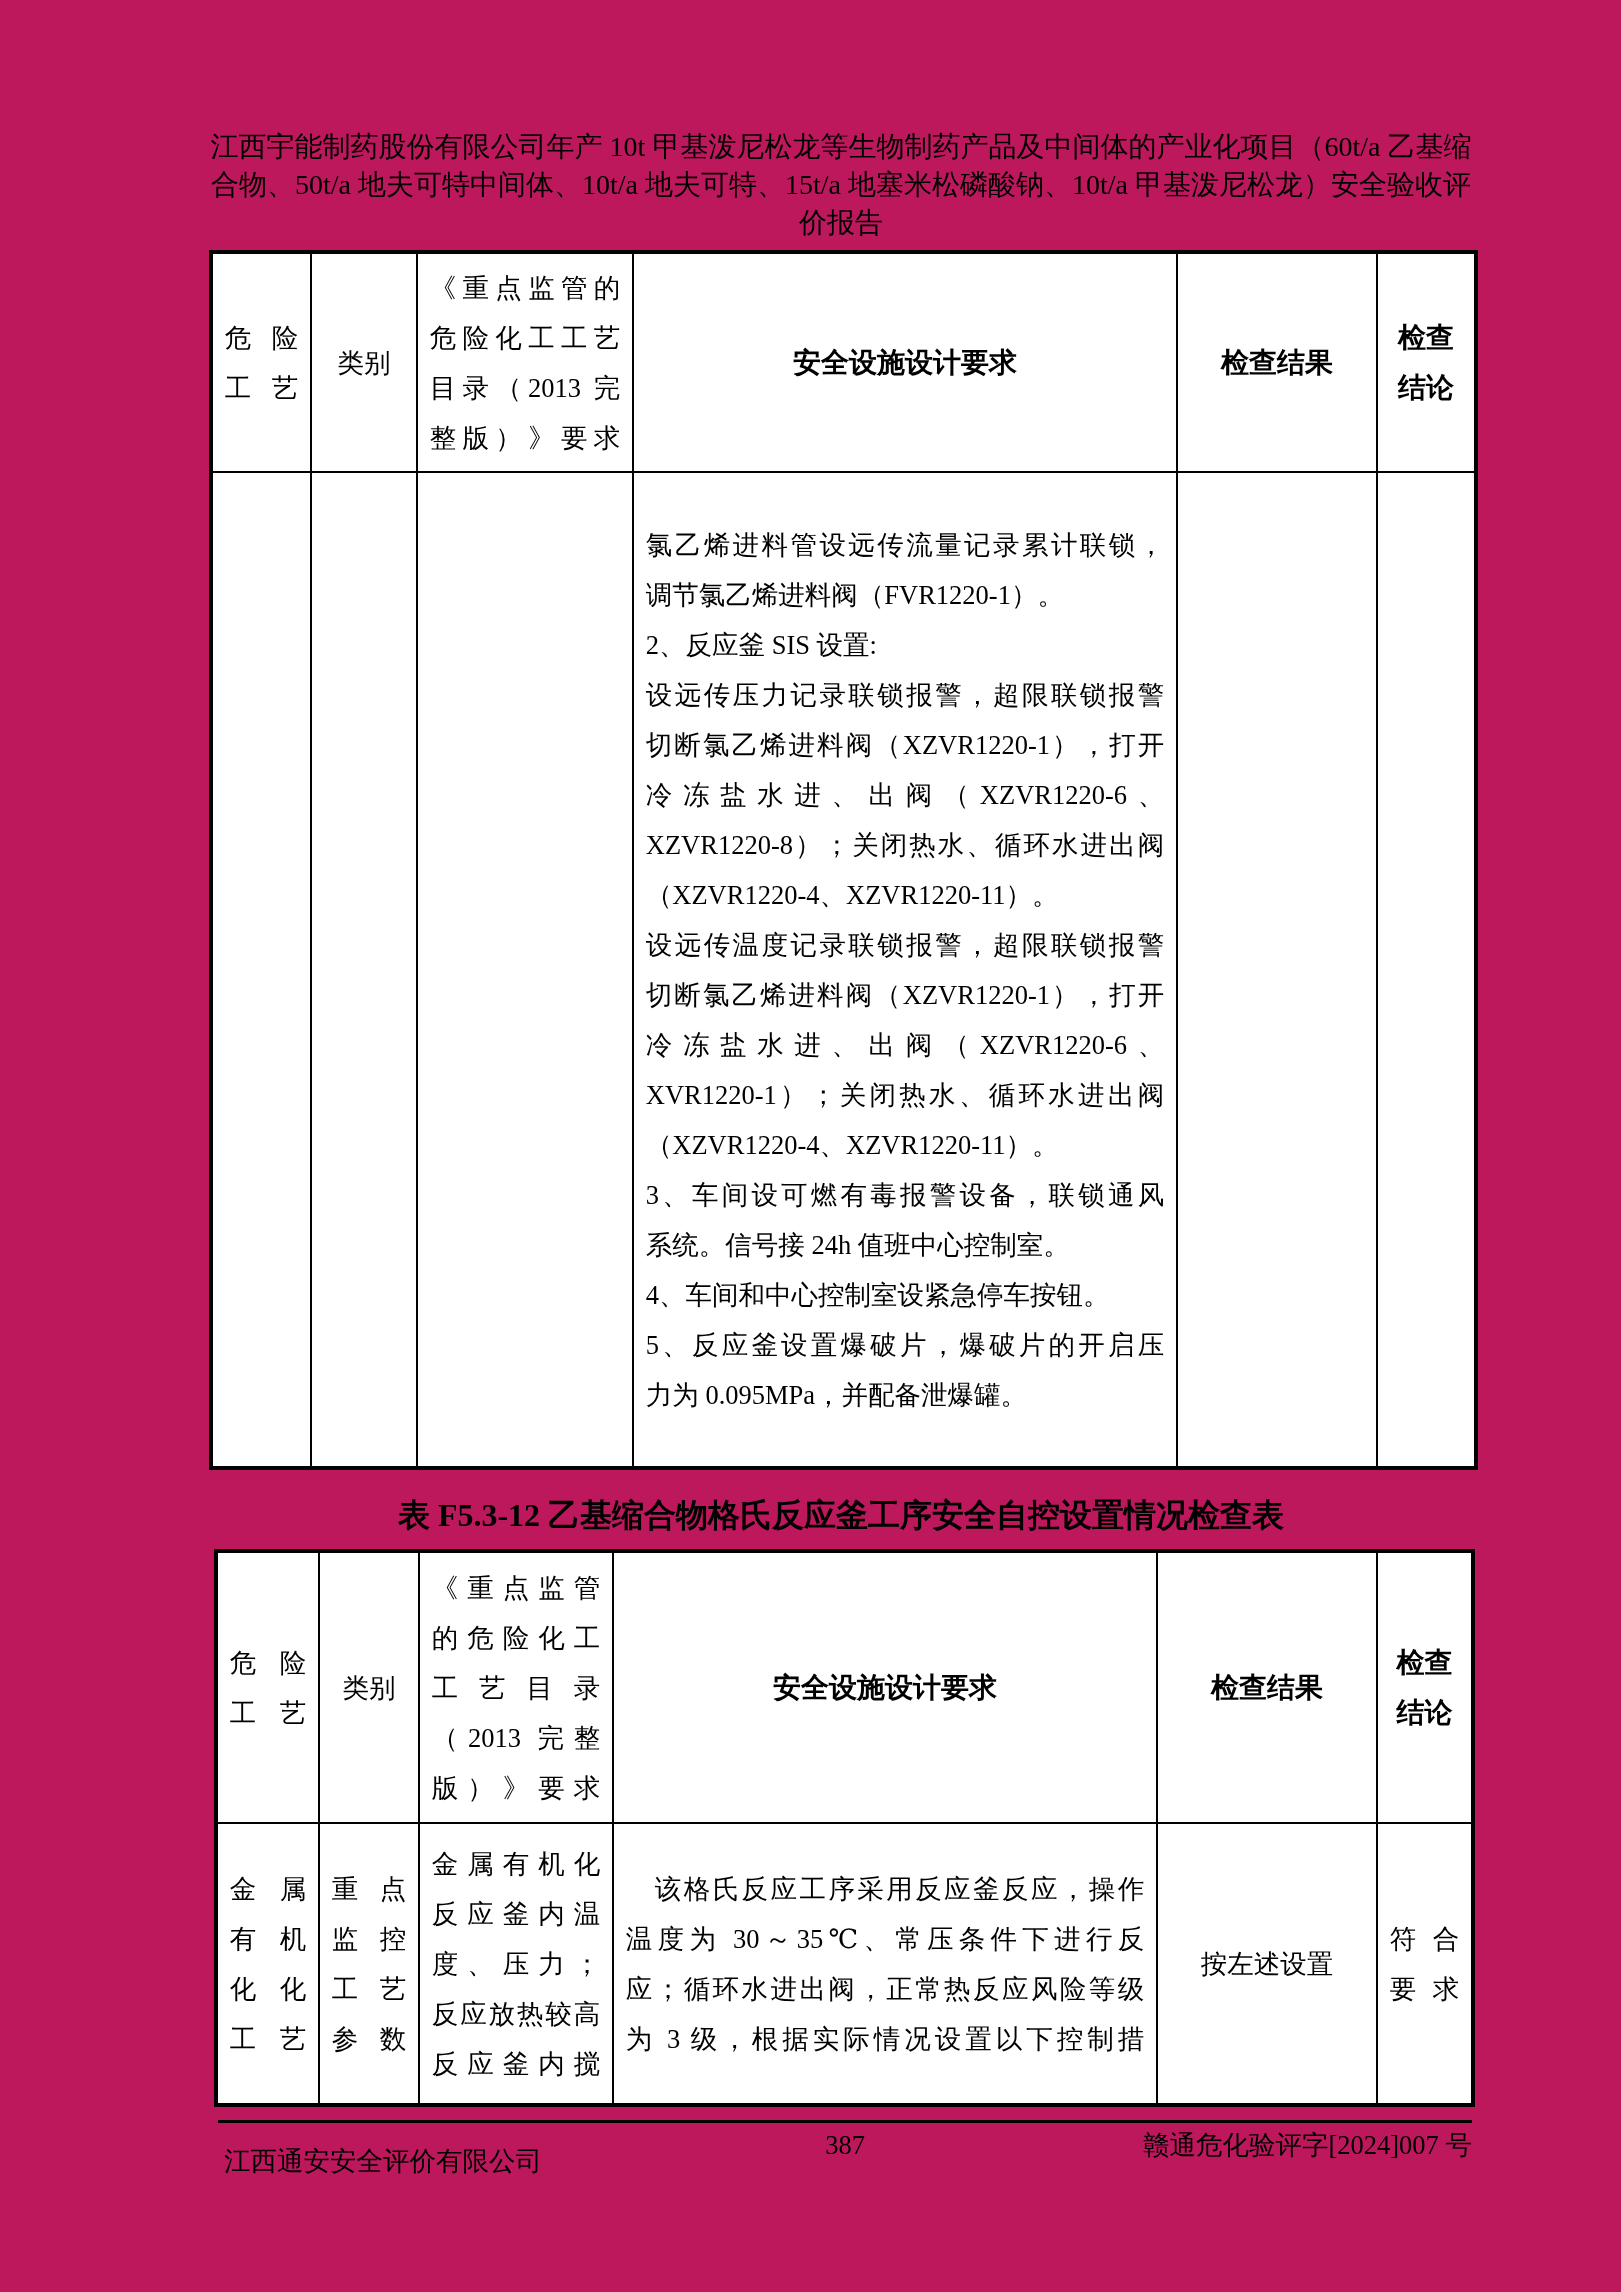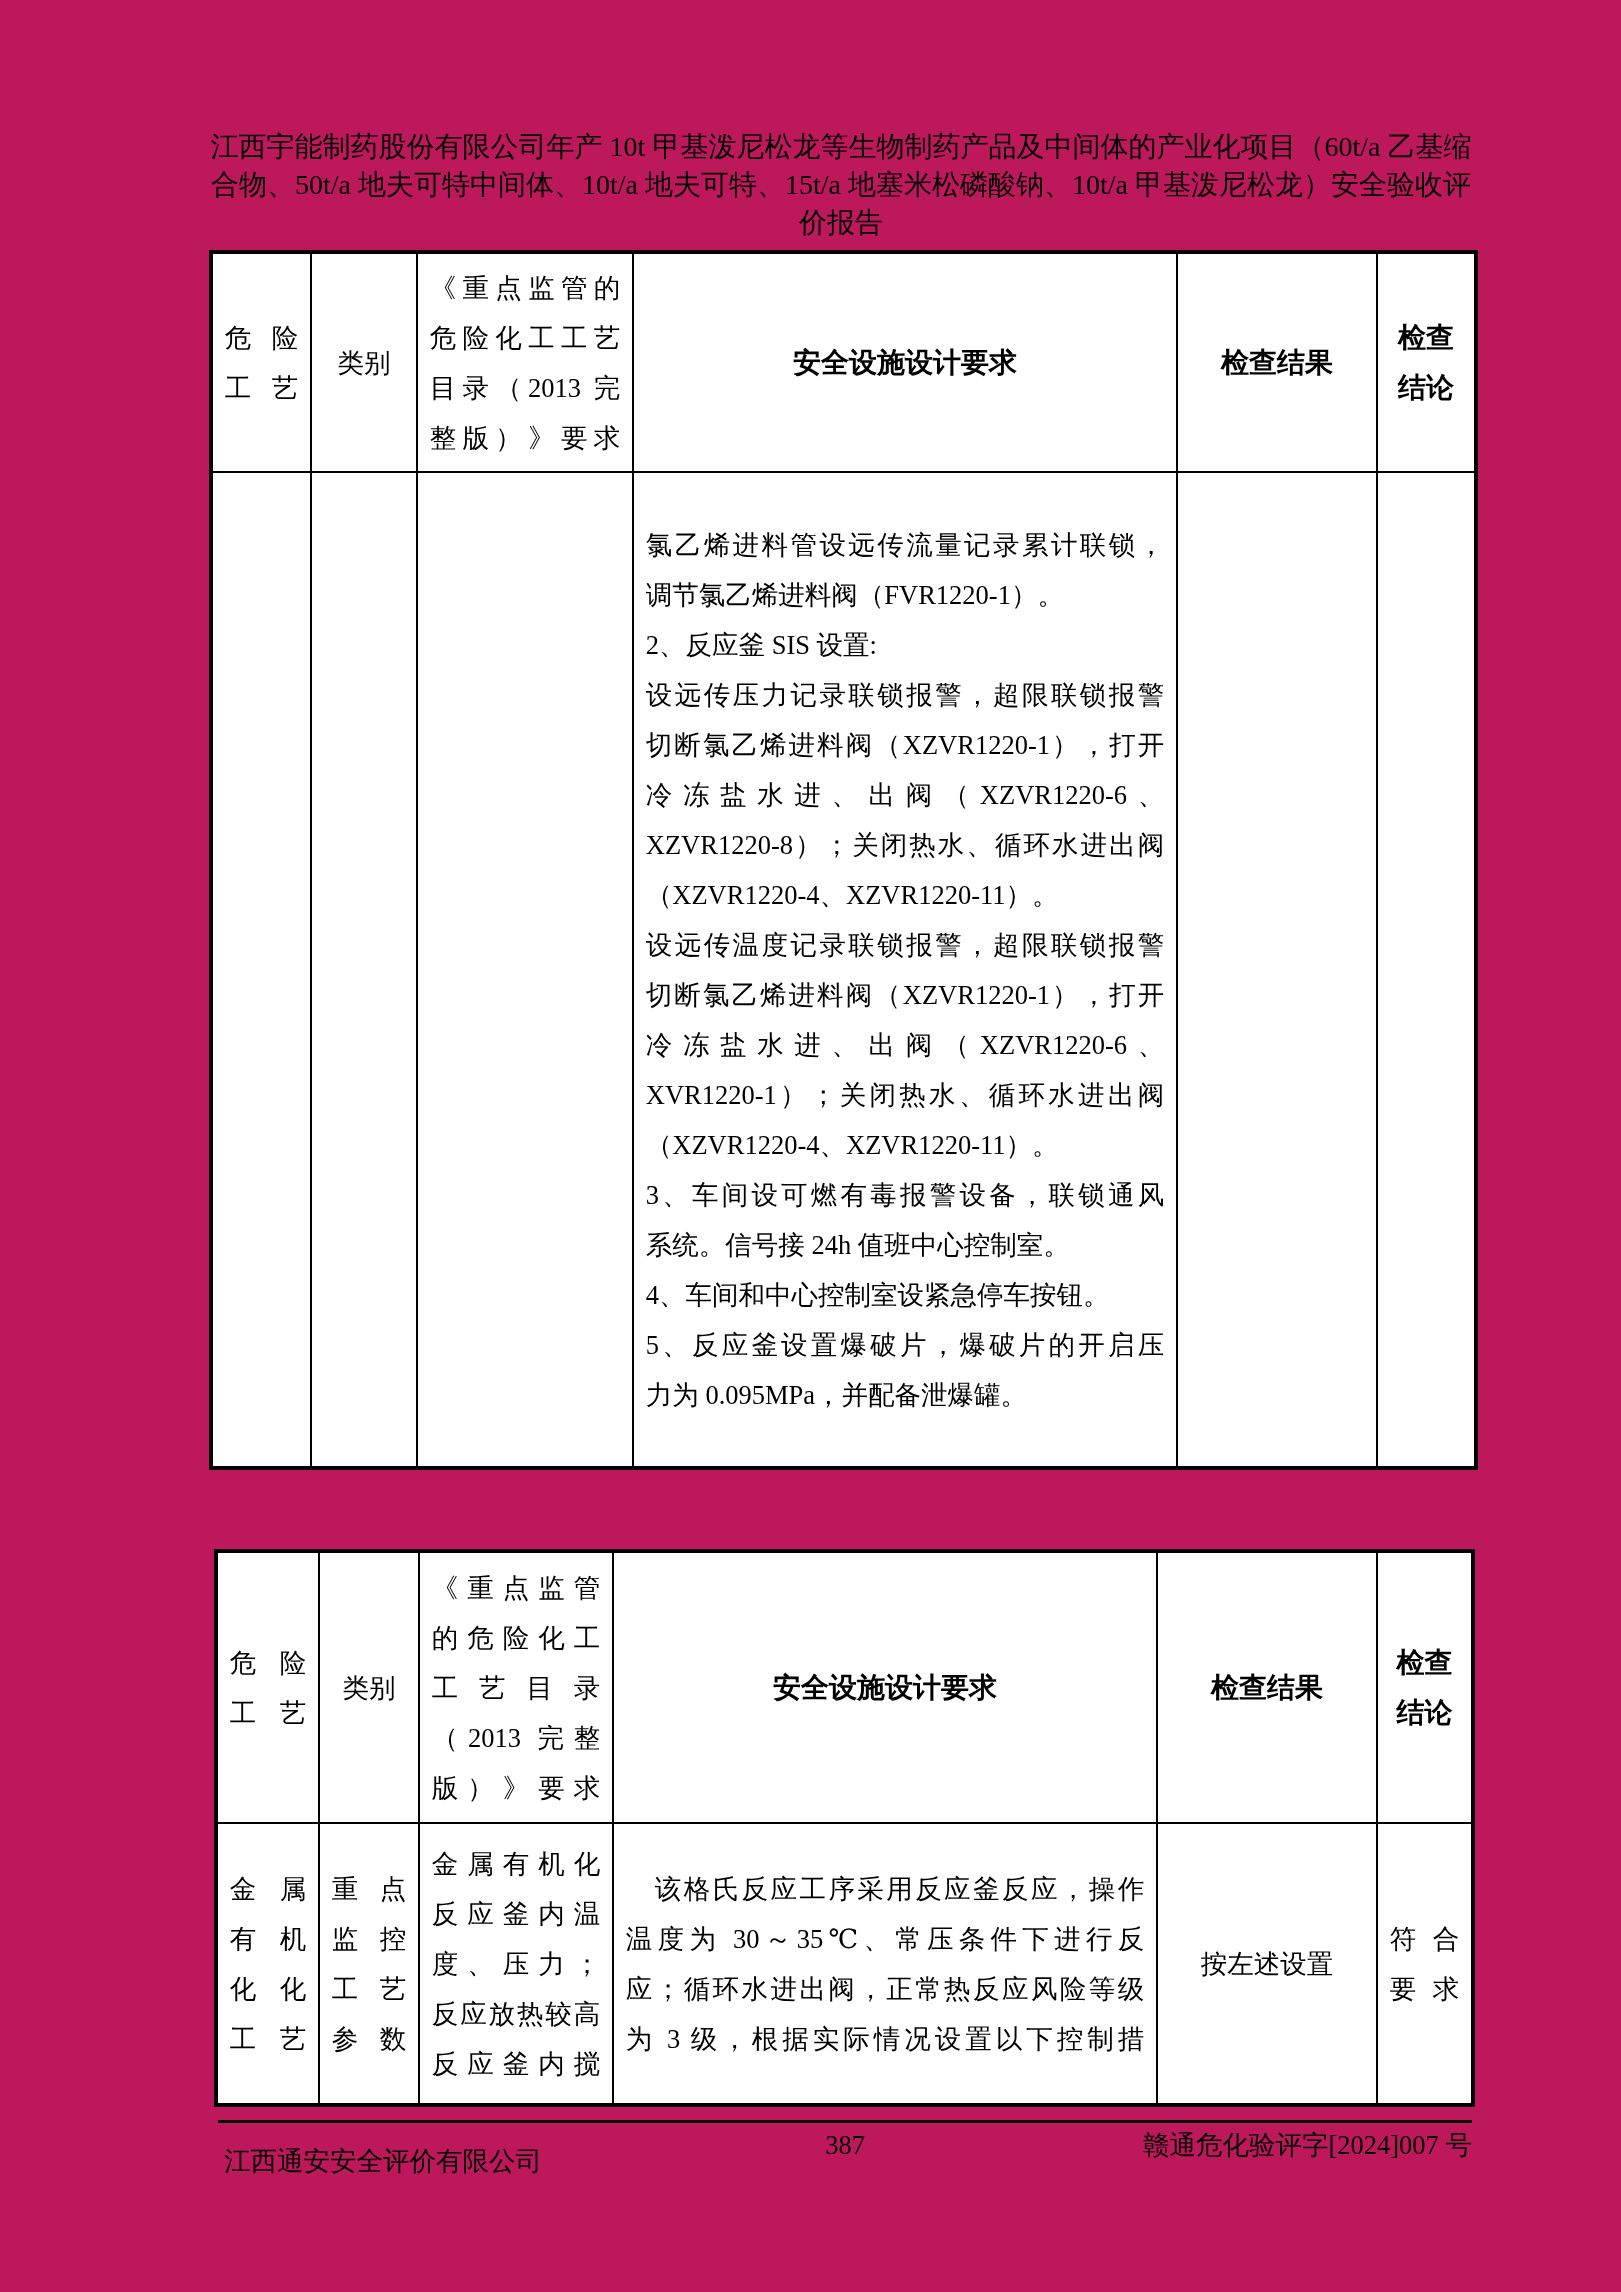--- a/index.html
+++ b/index.html
@@ -111,20 +111,21 @@
               <div class="line j">5、反应釜设置爆破片，爆破片的开启压</div>
               <div class="line">力为 0.095MPa，并配备泄爆罐。</div>
             </div>
       </td>
       <td></td>
       <td></td>
     </tr>
   </tbody>
     </table>
 
+  <div class="caption">表 F5.3-12 乙基缩合物格氏反应釜工序安全自控设置情况检查表</div>
 
   <table id="t2" class="doc-table">
     <colgroup>
       <col style="width:103px">
         <col style="width:100px">
         <col style="width:194px">
       <col style="width:544px">
         <col style="width:220px">
         <col style="width:96px">
     </colgroup>

